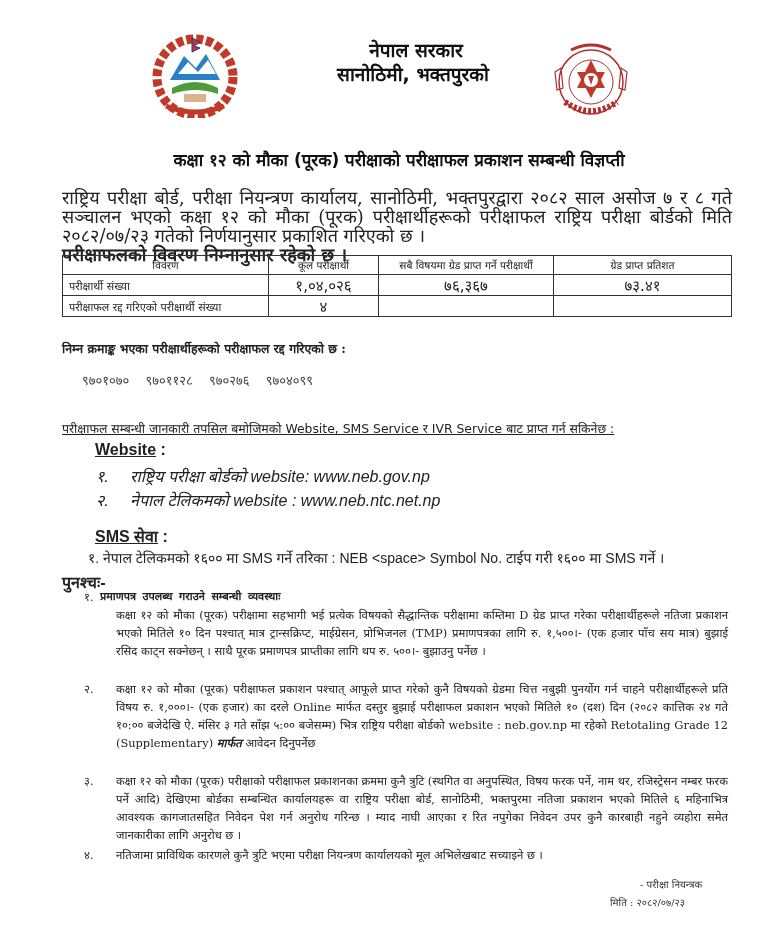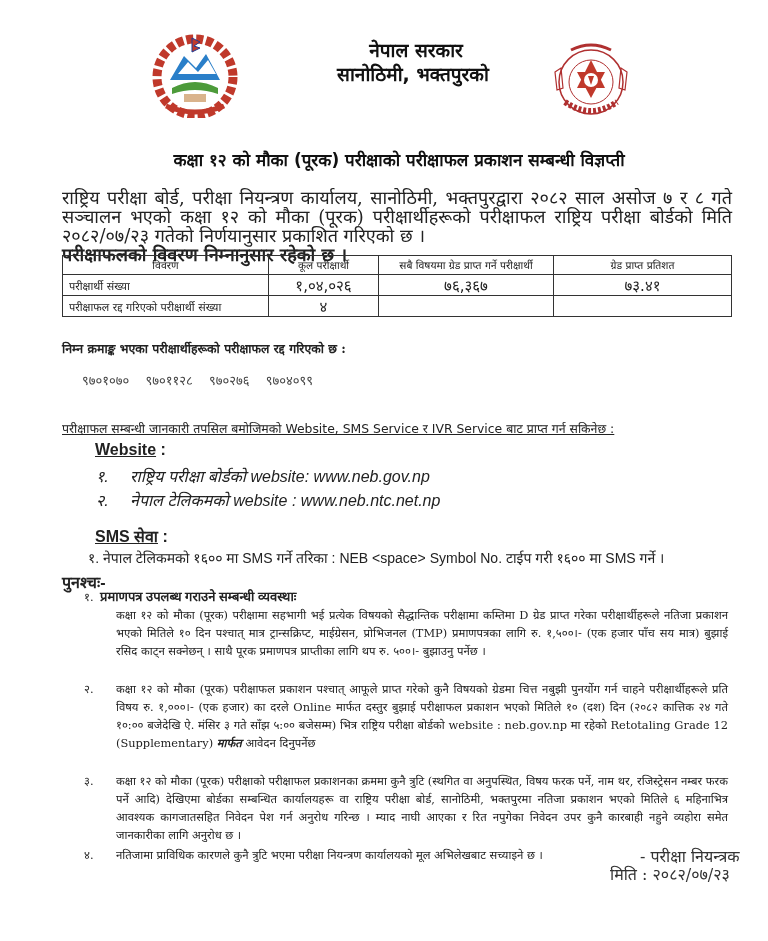--- a/index.html
+++ b/index.html
@@ -35,25 +35,25 @@
   .sec-head { position: absolute; left: 95px; font-family: "Liberation Sans", sans-serif; font-size: 16px; font-weight: bold; }
   .sec-head u { text-decoration: underline; }
   .web-item { position: absolute; left: 96px; font-family: "Liberation Sans", sans-serif; font-size: 16px; font-style: italic; }
   .web-item .n { display: inline-block; width: 34px; }
 
   .sms-line { position: absolute; left: 88px; top: 548px; font-family: "Liberation Sans", sans-serif; font-size: 14px; }
   .ps-head { position: absolute; left: 62px; top: 571px; font-family: "Liberation Sans", sans-serif; font-size: 16px; font-weight: bold; }
 
   .note { position: absolute; left: 100px; width: 628px; font-size: 11.4px; line-height: 18px; text-align: justify; }
   .note .n { position: absolute; left: -16px; top: 0; }
-  .note-title { font-weight: bold; font-family: Liberation Sans, sans-serif; font-size: 13px; }
+  .note-title { font-weight: bold; font-family: Liberation Mono, monospace; font-size: 11px; }
   .note-body { padding-left: 16px; }
   .note .emph { font-weight: bold; font-style: italic; }
 
-  .sign { position: absolute; left: 610px; top: 848px; font-size: 16px; line-height: 18px; color: #333; }
+  .sign { position: absolute; left: 610px; top: 876px; font-size: 10px; line-height: 18px; color: #333; }
   .sign .l1 { padding-left: 30px; }
 </style>
 </head>
 <body>
 
 <div class="header">
   <svg class="logo-left" viewBox="0 0 86 86">
     <circle cx="43" cy="45" r="38" fill="none" stroke="#c0392b" stroke-width="9" stroke-dasharray="7 3"></circle>
     <path d="M18 48 L32 24 L44 36 L54 22 L68 48 Z" fill="#2a7fc9"></path>
     <path d="M26 42 L36 30 L46 40 L56 28 L64 42 Z" fill="#ffffff"></path>

